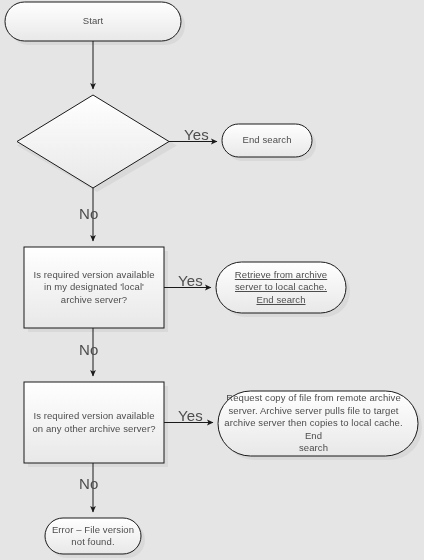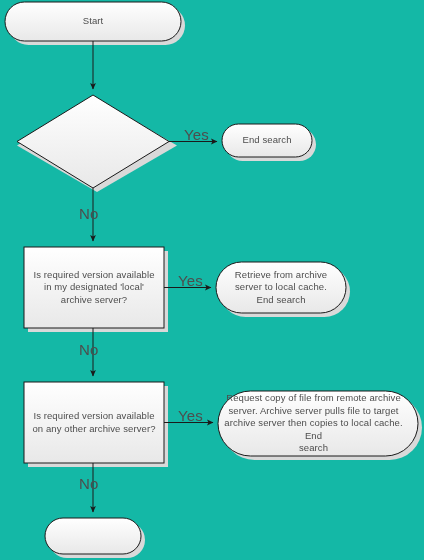--- a/index.html
+++ b/index.html
@@ -4,21 +4,21 @@
 <style>
   html, body {
     margin: 0;
     padding: 0;
     background: #ffffff;
   }
   #canvas {
     position: relative;
     width: 424px;
     height: 560px;
-    background: #14b8a6;
+    background: #e5e5e5;
     font-family: "Liberation Sans", sans-serif;
     overflow: hidden;
   }
   #flow-svg {
     position: absolute;
     left: 0;
     top: 0;
     width: 424px;
     height: 560px;
   }
@@ -96,32 +96,34 @@
 
   <div class="node-label" style="left:5px; top:2px; width:176px; height:39px;">Start</div>
 
 
   <div class="node-label" style="left:222px; top:124px; width:90px; height:33px;">End search</div>
 
   <div class="node-label" style="left:24px; top:247px; width:140px; height:81px;">Is required version available
 in my designated 'local'
 archive server?</div>
 
-  <div class="node-label" style="left:216px; top:262px; width:130px; height:51px;">Retrieve from archive
+  <div class="node-label" style="left:216px; top:262px; width:130px; height:51px;text-decoration:underline;">Retrieve from archive
 server to local cache.
 End search</div>
 
   <div class="node-label" style="left:24px; top:382px; width:140px; height:81px;">Is required version available
 on any other archive server?</div>
 
   <div class="node-label" style="left:220px; top:391px; width:187px; height:65px;">Request copy of file from remote archive
 server.  Archive server pulls file to target
 archive server then copies to local cache.  End
 search</div>
 
+  <div class="node-label" style="left:45px; top:518px; width:96px; height:36px;">Error – File version
+not found.</div>
 
   <div class="edge-label" style="left:184px; top:130px;">Yes</div>
   <div class="edge-label" style="left:79px; top:209px;">No</div>
   <div class="edge-label" style="left:178px; top:276px;">Yes</div>
   <div class="edge-label" style="left:79px; top:345px;">No</div>
   <div class="edge-label" style="left:178px; top:411px;">Yes</div>
   <div class="edge-label" style="left:79px; top:479px;">No</div>
 
 </div>
 

